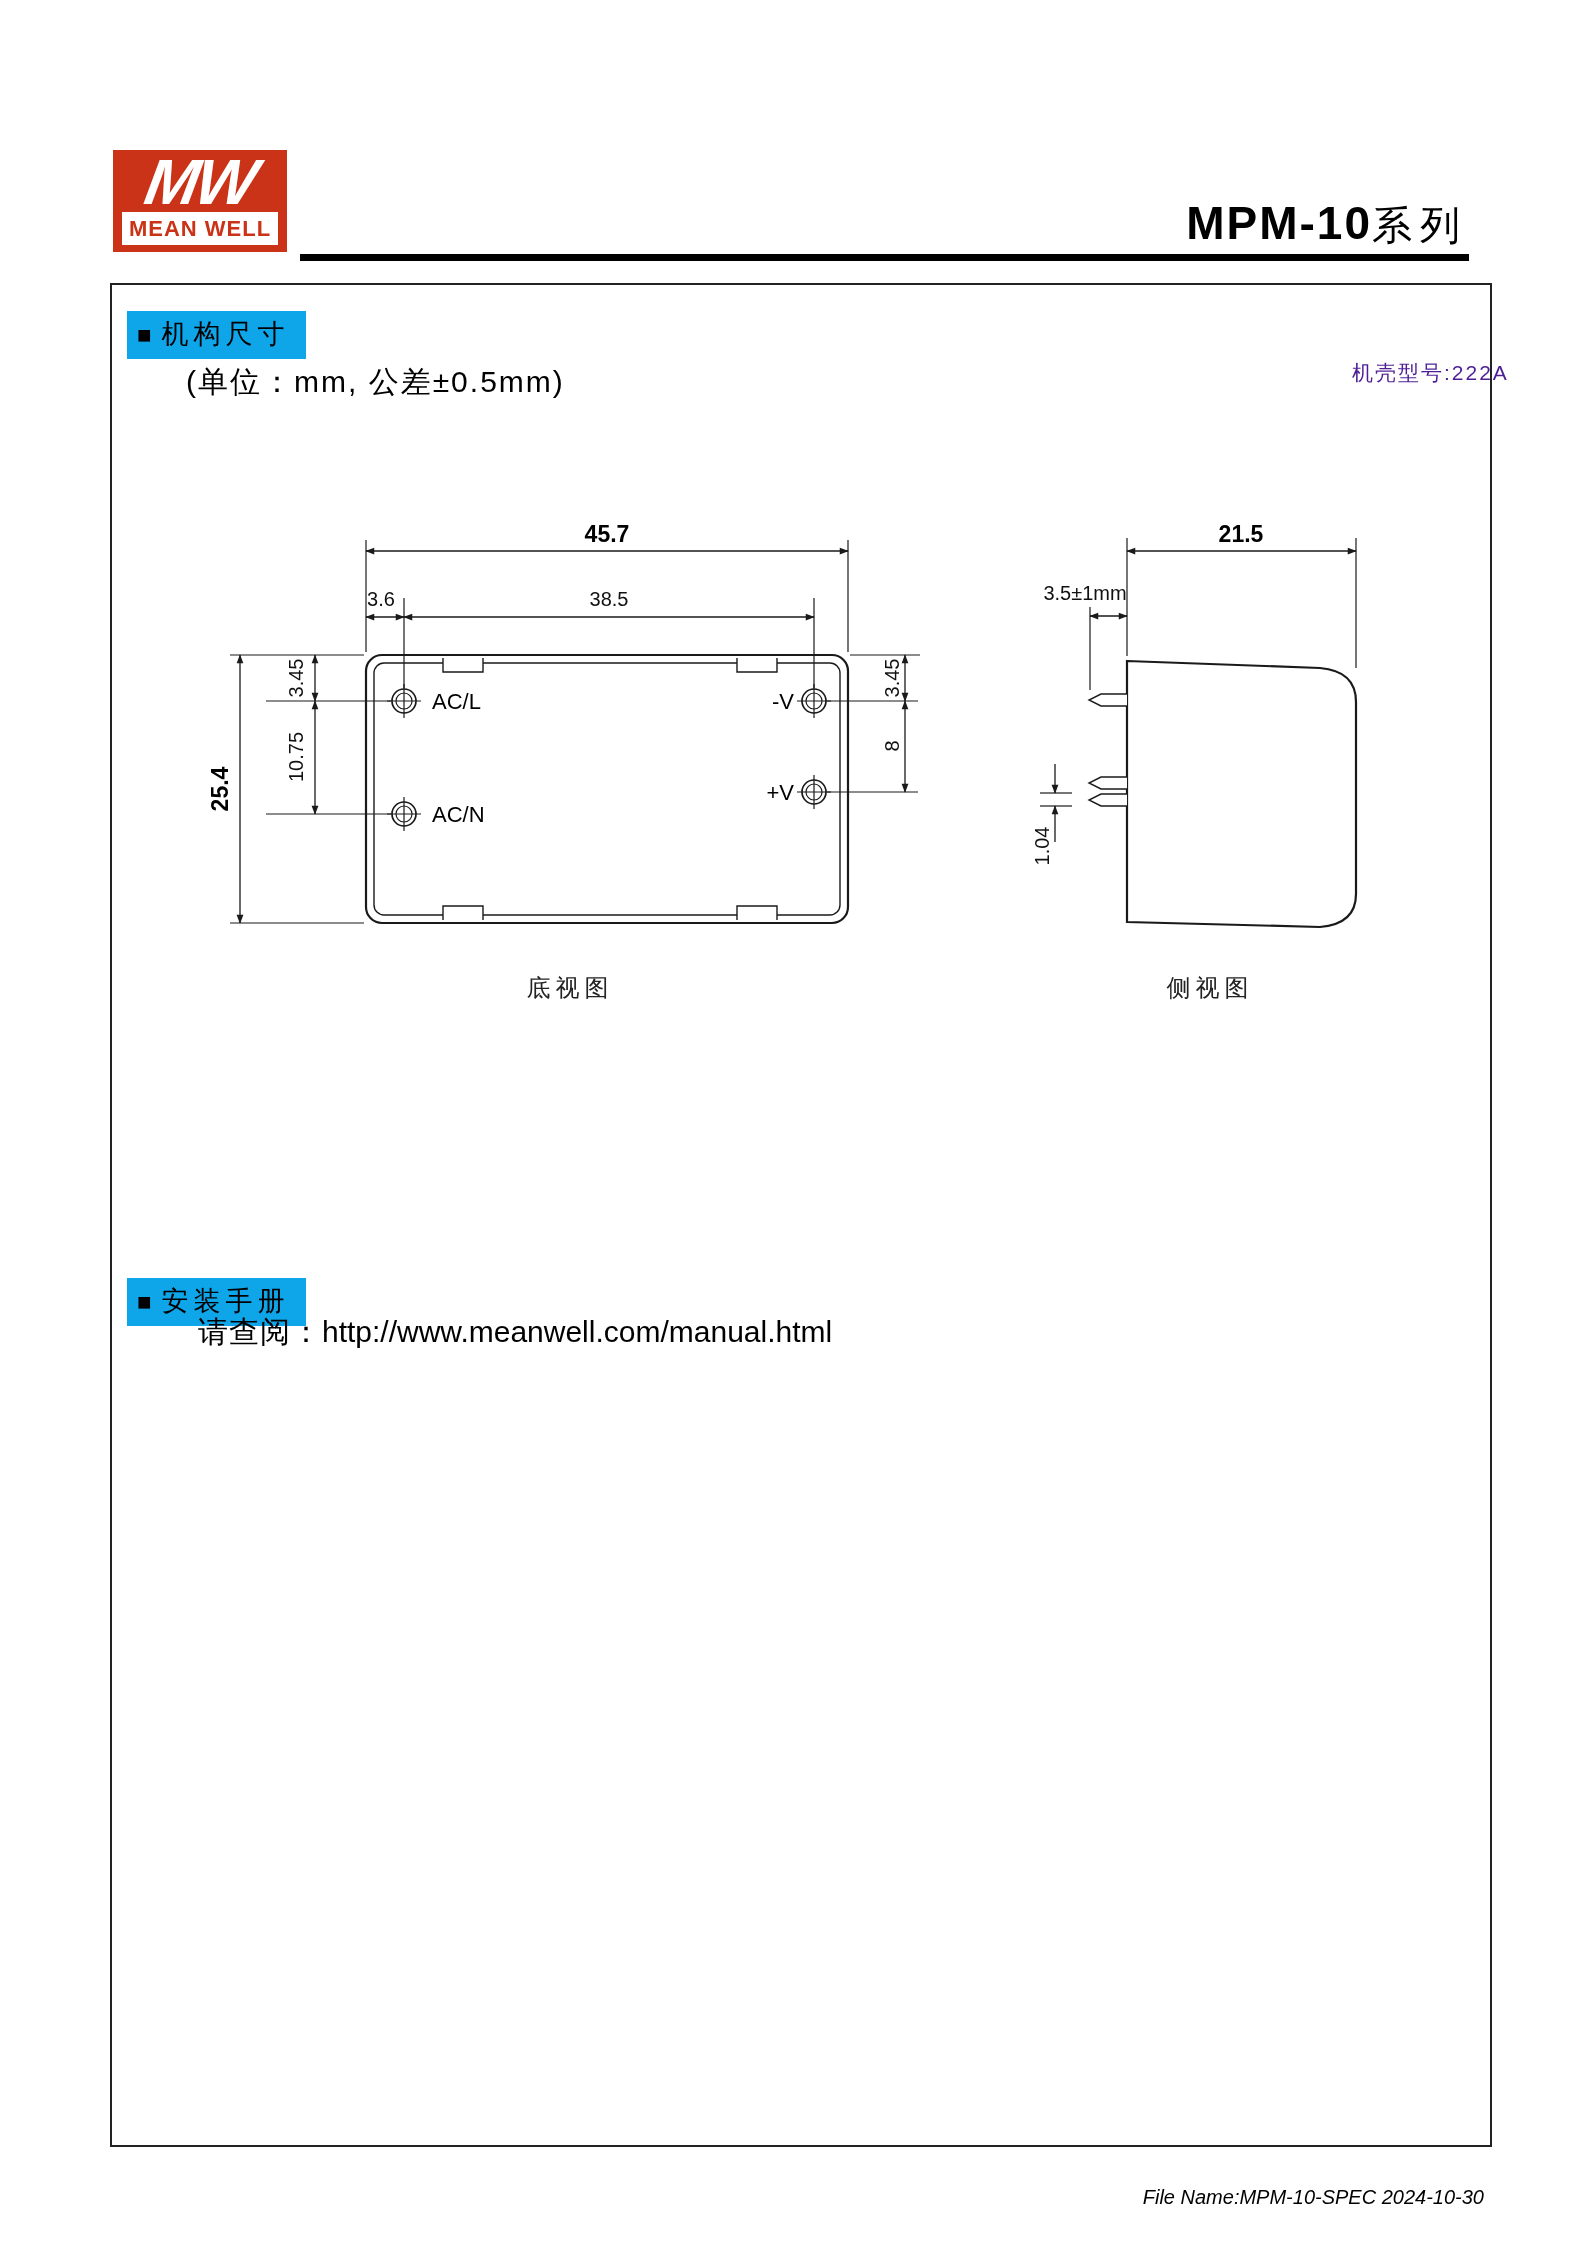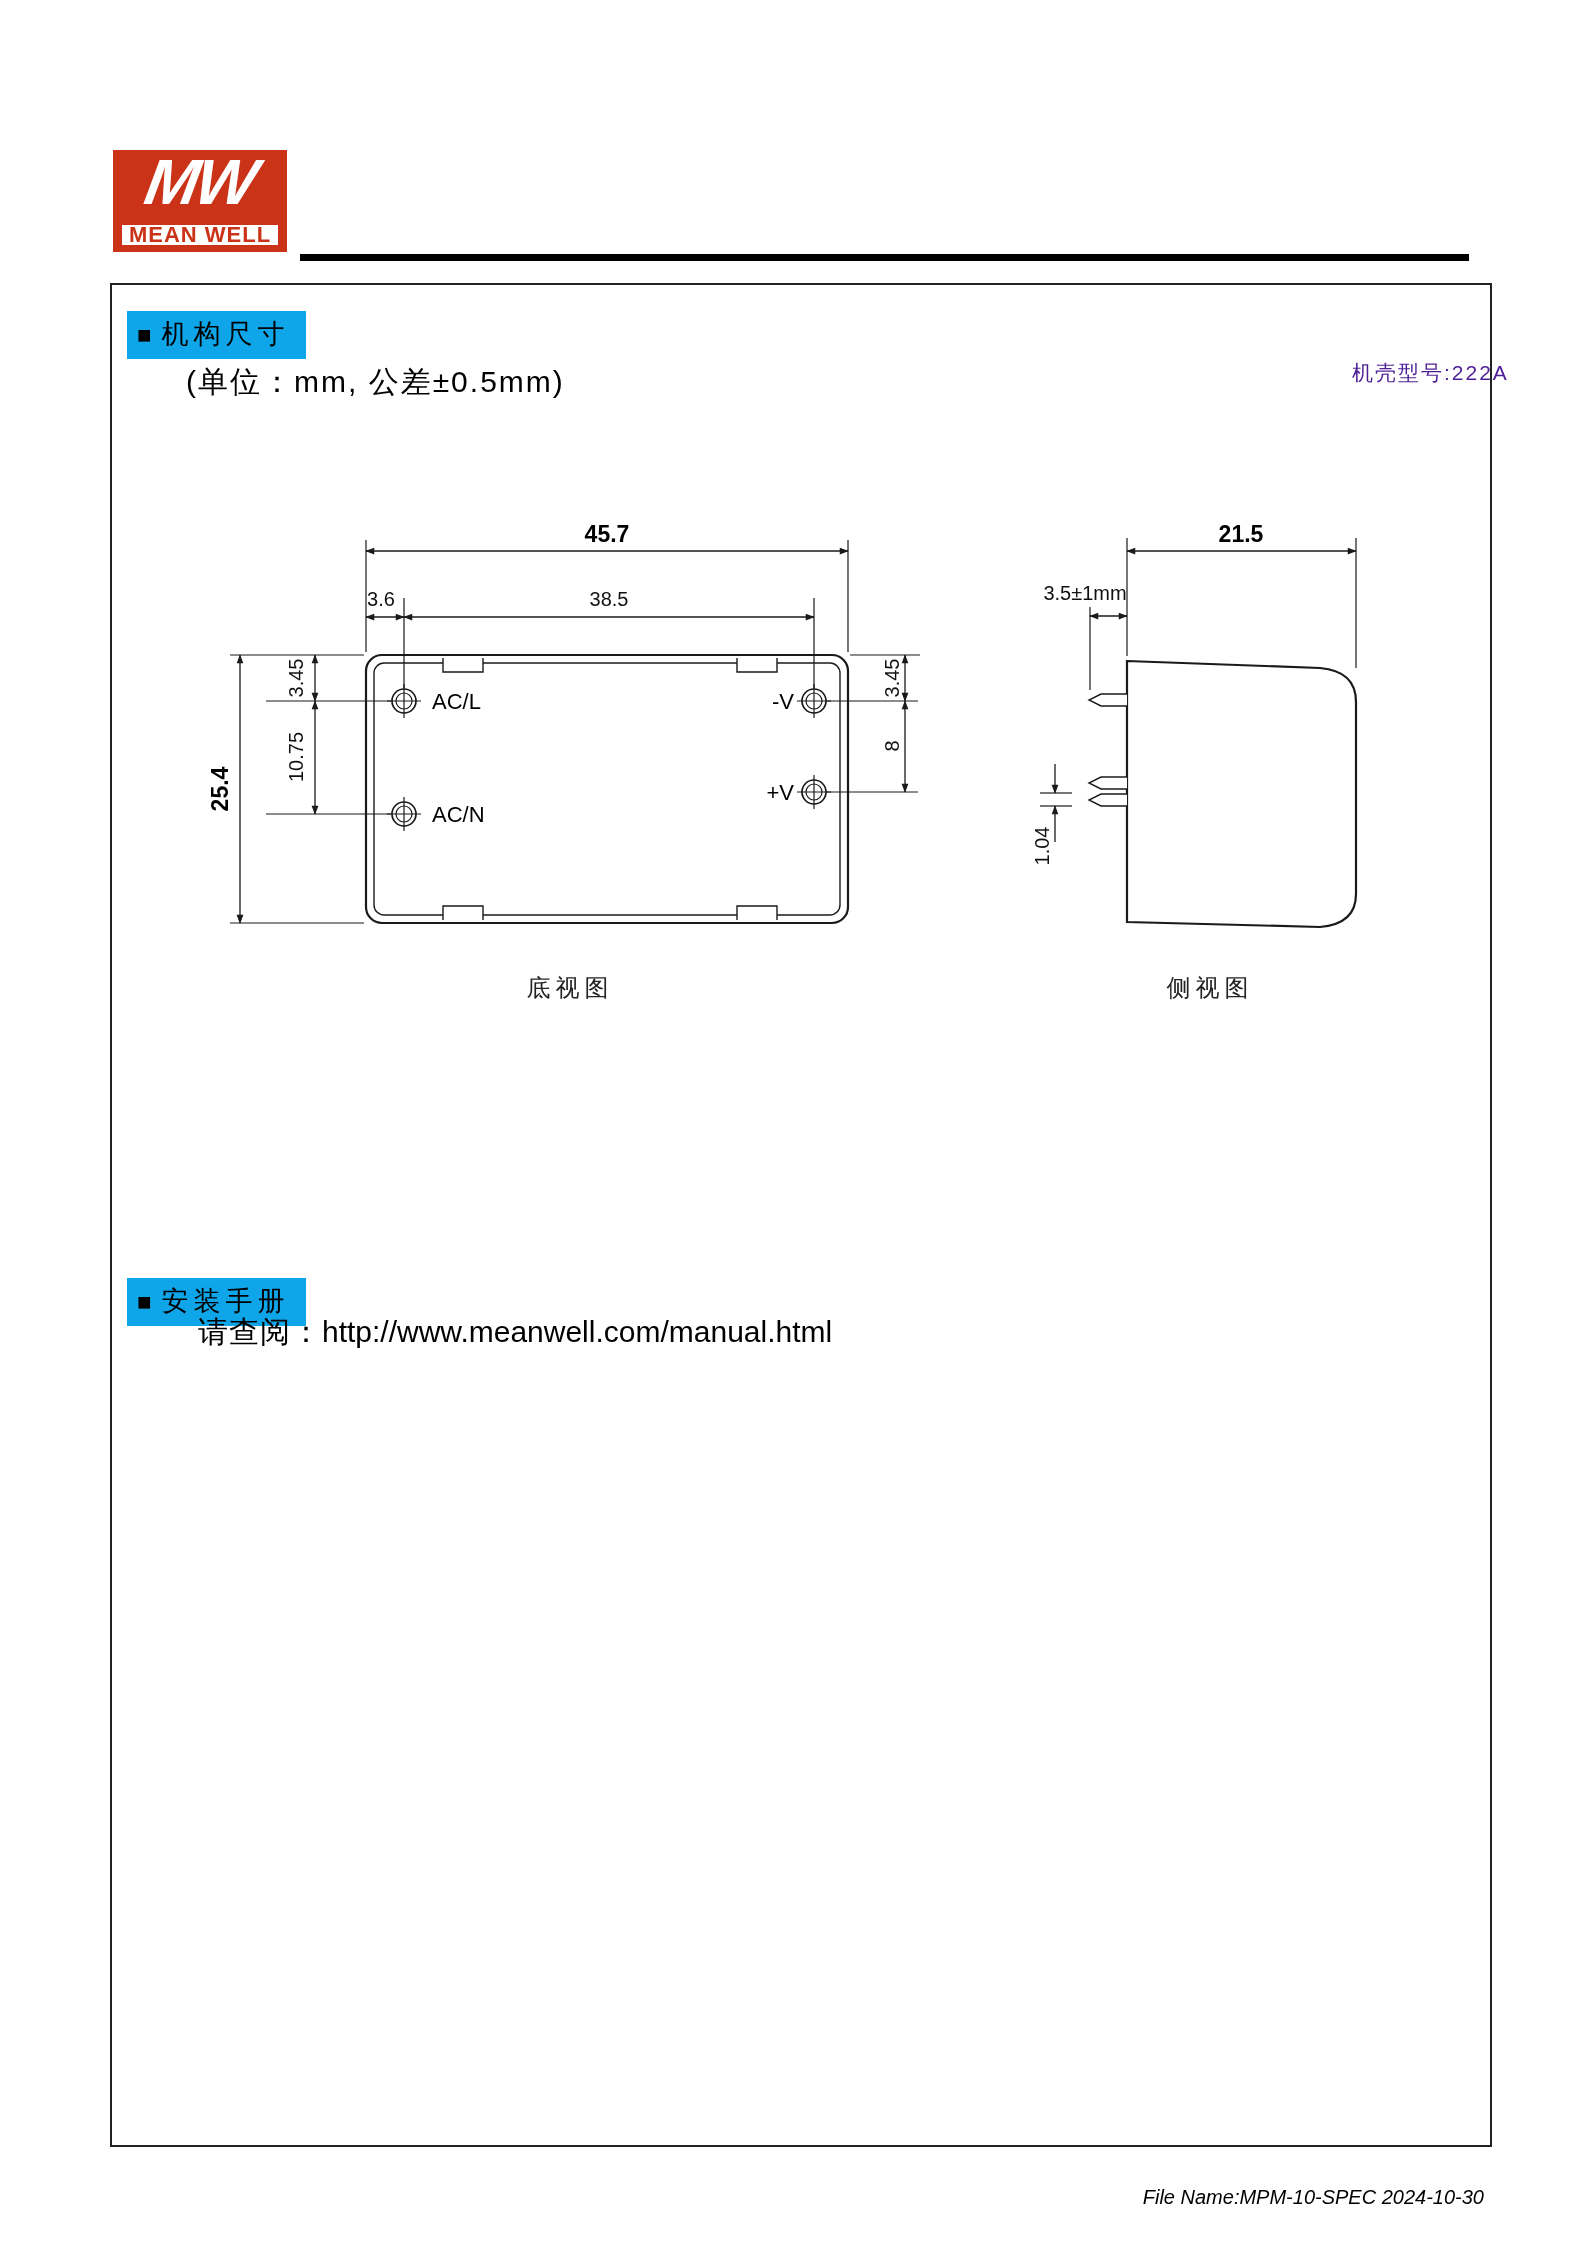--- a/index.html
+++ b/index.html
@@ -4,21 +4,21 @@
 <style>
   html,body{margin:0;padding:0;background:#fff;}
   .page{position:relative;width:1587px;height:2245px;background:#fff;overflow:hidden;
         font-family:"Liberation Sans",sans-serif;color:#000;}
 
   
   .logo{position:absolute;left:113px;top:150px;width:174px;height:102px;background:#cb3318;}
   .logo-mw{position:absolute;left:0;top:-4px;width:100%;height:72px;display:flex;align-items:center;justify-content:center;
            color:#fff;font-weight:bold;font-style:italic;font-size:64px;letter-spacing:-3px;
            transform:skewX(-10deg);}
-  .logo-strip{position:absolute;left:9px;right:9px;bottom:7px;height:20px;background:#fff;
+  .logo-strip{position:absolute;left:9px;right:9px;bottom:7px;height:33px;background:#fff;
               display:flex;align-items:center;justify-content:center;
               color:#cb3318;font-weight:bold;font-size:22px;letter-spacing:1px;white-space:nowrap;}
   .title{position:absolute;left:303px;top:198px;font-size:42px;white-space:nowrap;}
   .title .cjk{letter-spacing:8px;margin-left:14px;}
   .series{position:absolute;right:119px;top:196px;white-space:nowrap;}
   .series .model{font-size:46px;font-weight:bold;letter-spacing:2px;}
   .series .suffix{font-size:40px;letter-spacing:8px;}
   .title-underline{position:absolute;left:300px;top:254px;width:1169px;height:7px;background:#000;}
 
   
@@ -55,20 +55,23 @@
 </style>
 </head>
 <body>
 
 <div class="page">
 
   <div class="logo">
     <div class="logo-mw">MW</div>
     <div class="logo-strip">MEAN WELL</div>
   </div>
+  <div class="series">
+    <span class="model">MPM-10</span><span class="suffix">系列</span>
+  </div>
   <div class="title-underline"></div>
 
   <div class="content-box"></div>
 
   <div class="sec-h sec-mech">
     <span class="bullet">■</span><span>机构尺寸</span>
   </div>
   <div class="unit-note">(单位：mm, 公差±0.5mm)</div>
   <div class="case-model">机壳型号:222A</div>
 

